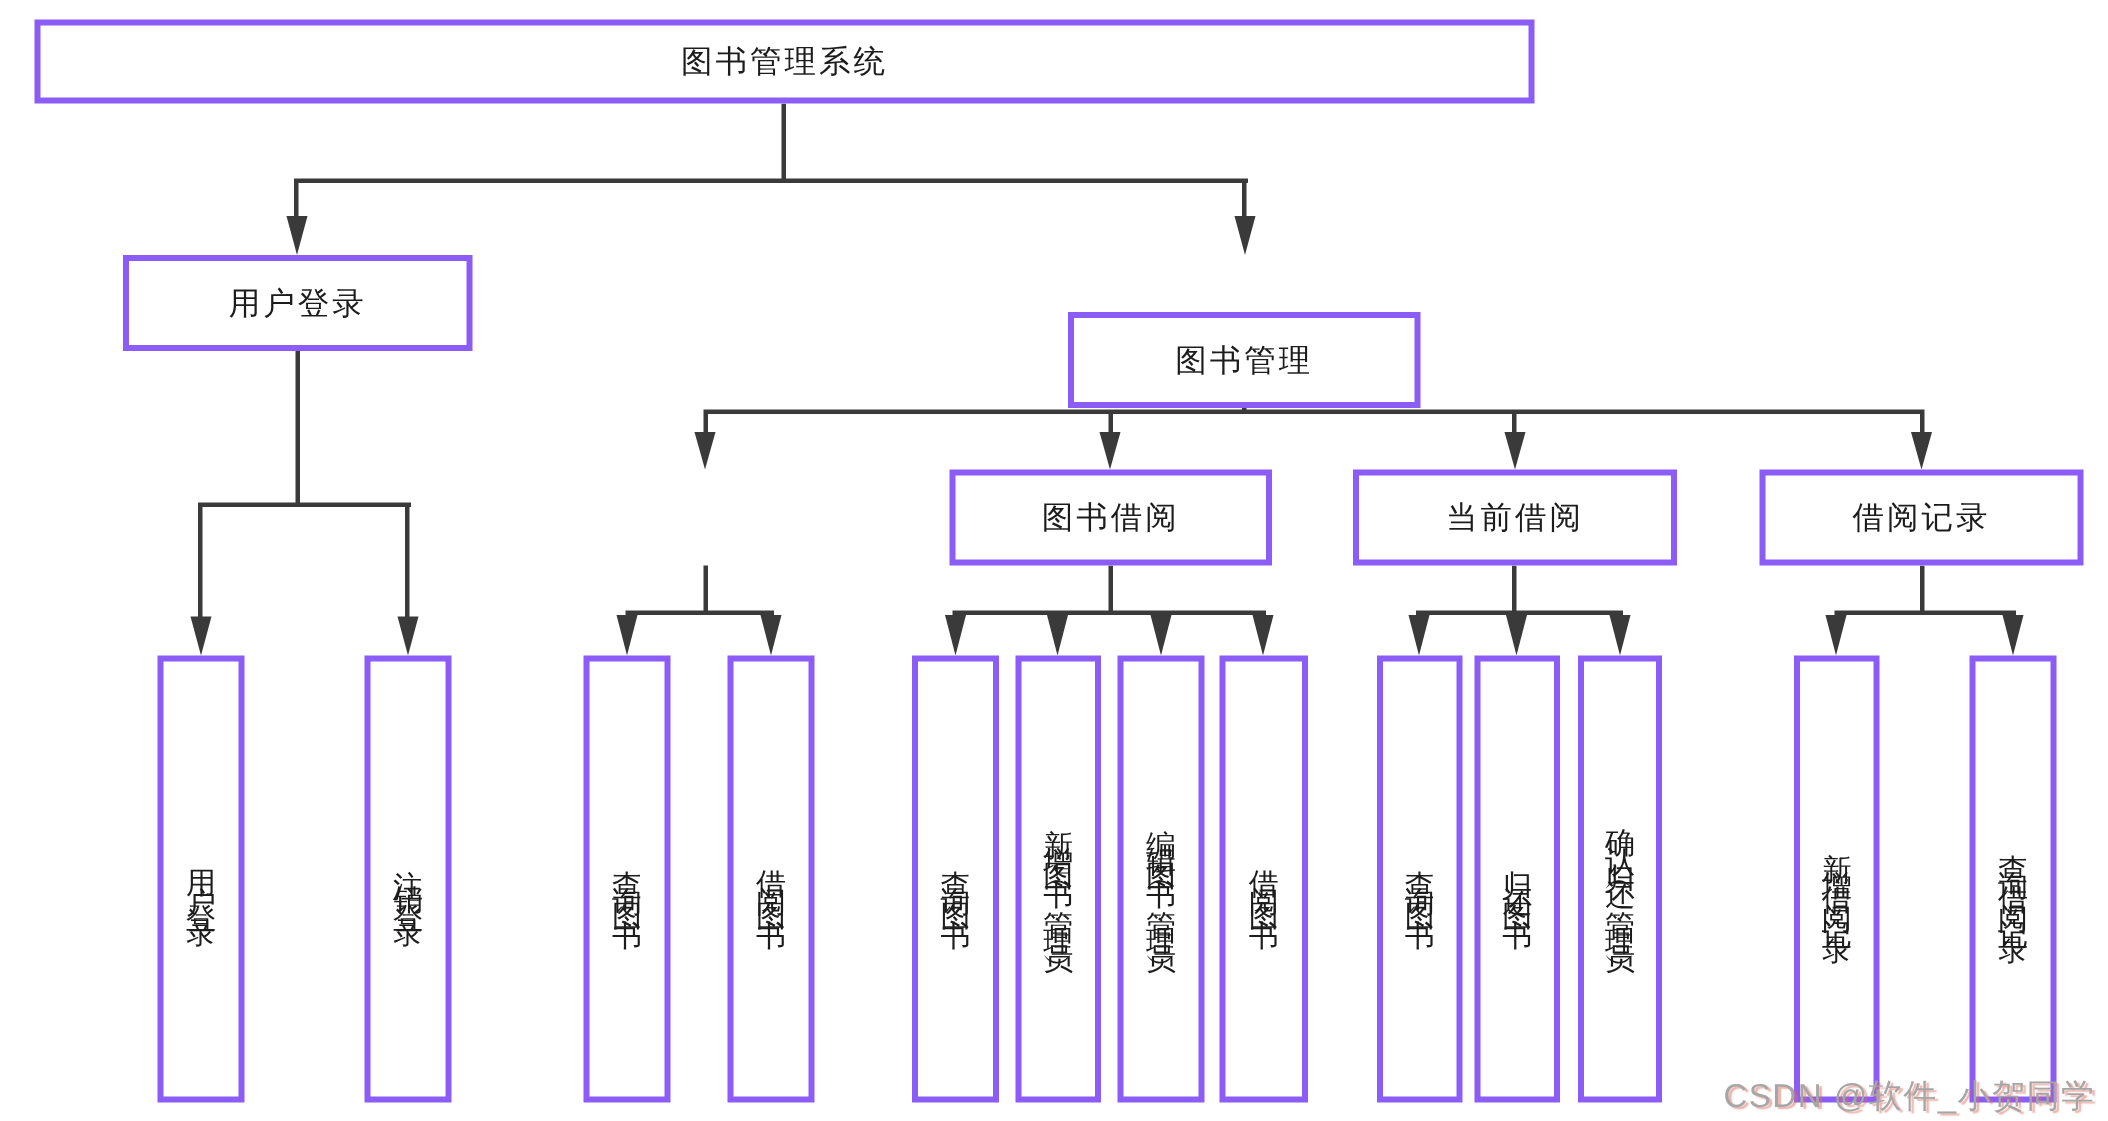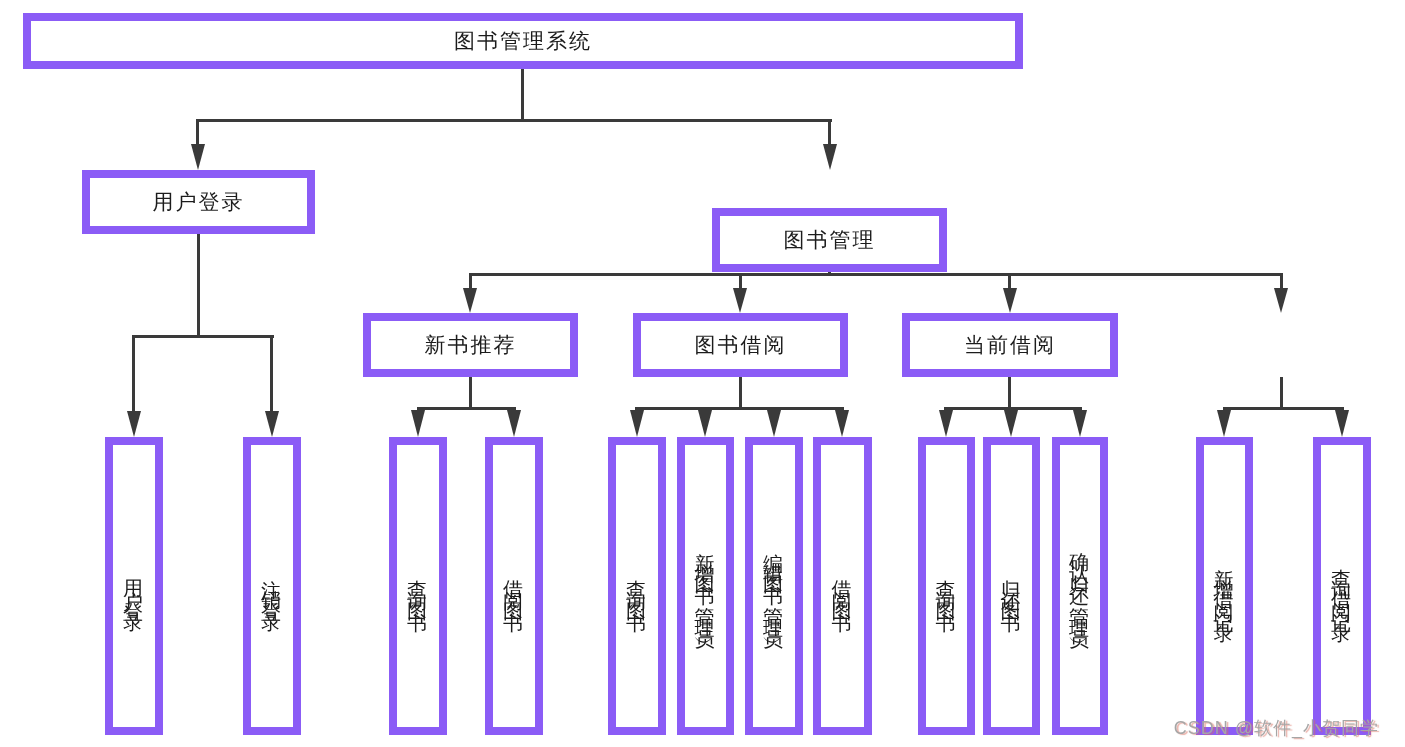--- a/index.html
+++ b/index.html
@@ -7,21 +7,21 @@
     position: relative;
     width: 1405px;
     height: 747px;
     background: #ffffff;
     font-family: "Liberation Sans", sans-serif;
     overflow: hidden;
   }
   .box {
     position: absolute;
     box-sizing: border-box;
-    border: 8px solid #8b5cf6;
+    border: 4px solid #8b5cf6;
     background: #ffffff;
     display: flex;
     align-items: center;
     justify-content: center;
     color: #1c1c1c;
   }
   .h-label {
     font-size: 21px;
     letter-spacing: 2px;
     white-space: nowrap;
@@ -43,23 +43,23 @@
     width: 0;
     height: 0;
     border-left: 7px solid transparent;
     border-right: 7px solid transparent;
     border-top: 26px solid #3a3a3a;
   }
   .arrow.short { border-top-width: 25px; }
   .arrow.leafrow { border-top-width: 27px; }
   .watermark {
     position: absolute;
-    right: 26px;
+    right: 8px;
     top: 716px;
-    font-size: 18px;
+    font-size: 22px;
     color: #a6a6a6;
     letter-spacing: 1px;
     text-shadow: 2px 1px 1px rgba(216, 110, 95, 0.55);
     white-space: nowrap;
   }
 </style>
 </head>
 <body>
 
 <div class="canvas">
@@ -116,28 +116,28 @@
     <span class="h-label">图书管理系统</span>
   </div>
 
   <div class="box" style="left:82px; top:170px; width:233px; height:64px;">
     <span class="h-label">用户登录</span>
   </div>
   <div class="box" style="left:712px; top:170px; width:235px; height:64px;margin-top:38px;">
     <span class="h-label">图书管理</span>
   </div>
 
-  <div class="box" style="left:363px; top:313px; width:215px; height:64px;">
-    <span class="h-label">新书推荐</span>
-  </div>
   <div class="box" style="left:902px; top:313px; width:216px; height:64px;">
     <span class="h-label">当前借阅</span>
   </div>
   <div class="box" style="left:633px; top:313px; width:215px; height:64px;">
     <span class="h-label">图书借阅</span>
+  </div>
+  <div class="box" style="left:1173px; top:313px; width:216px; height:64px;">
+    <span class="h-label">借阅记录</span>
   </div>
 
   <div class="box" style="left:105px; top:437px; width:58px; height:298px;">
     <span class="v-label">用户登录</span>
   </div>
   <div class="box" style="left:243px; top:437px; width:58px; height:298px;">
     <span class="v-label">注销登录</span>
   </div>
 
   <div class="box" style="left:389px; top:437px; width:58px; height:298px;">

